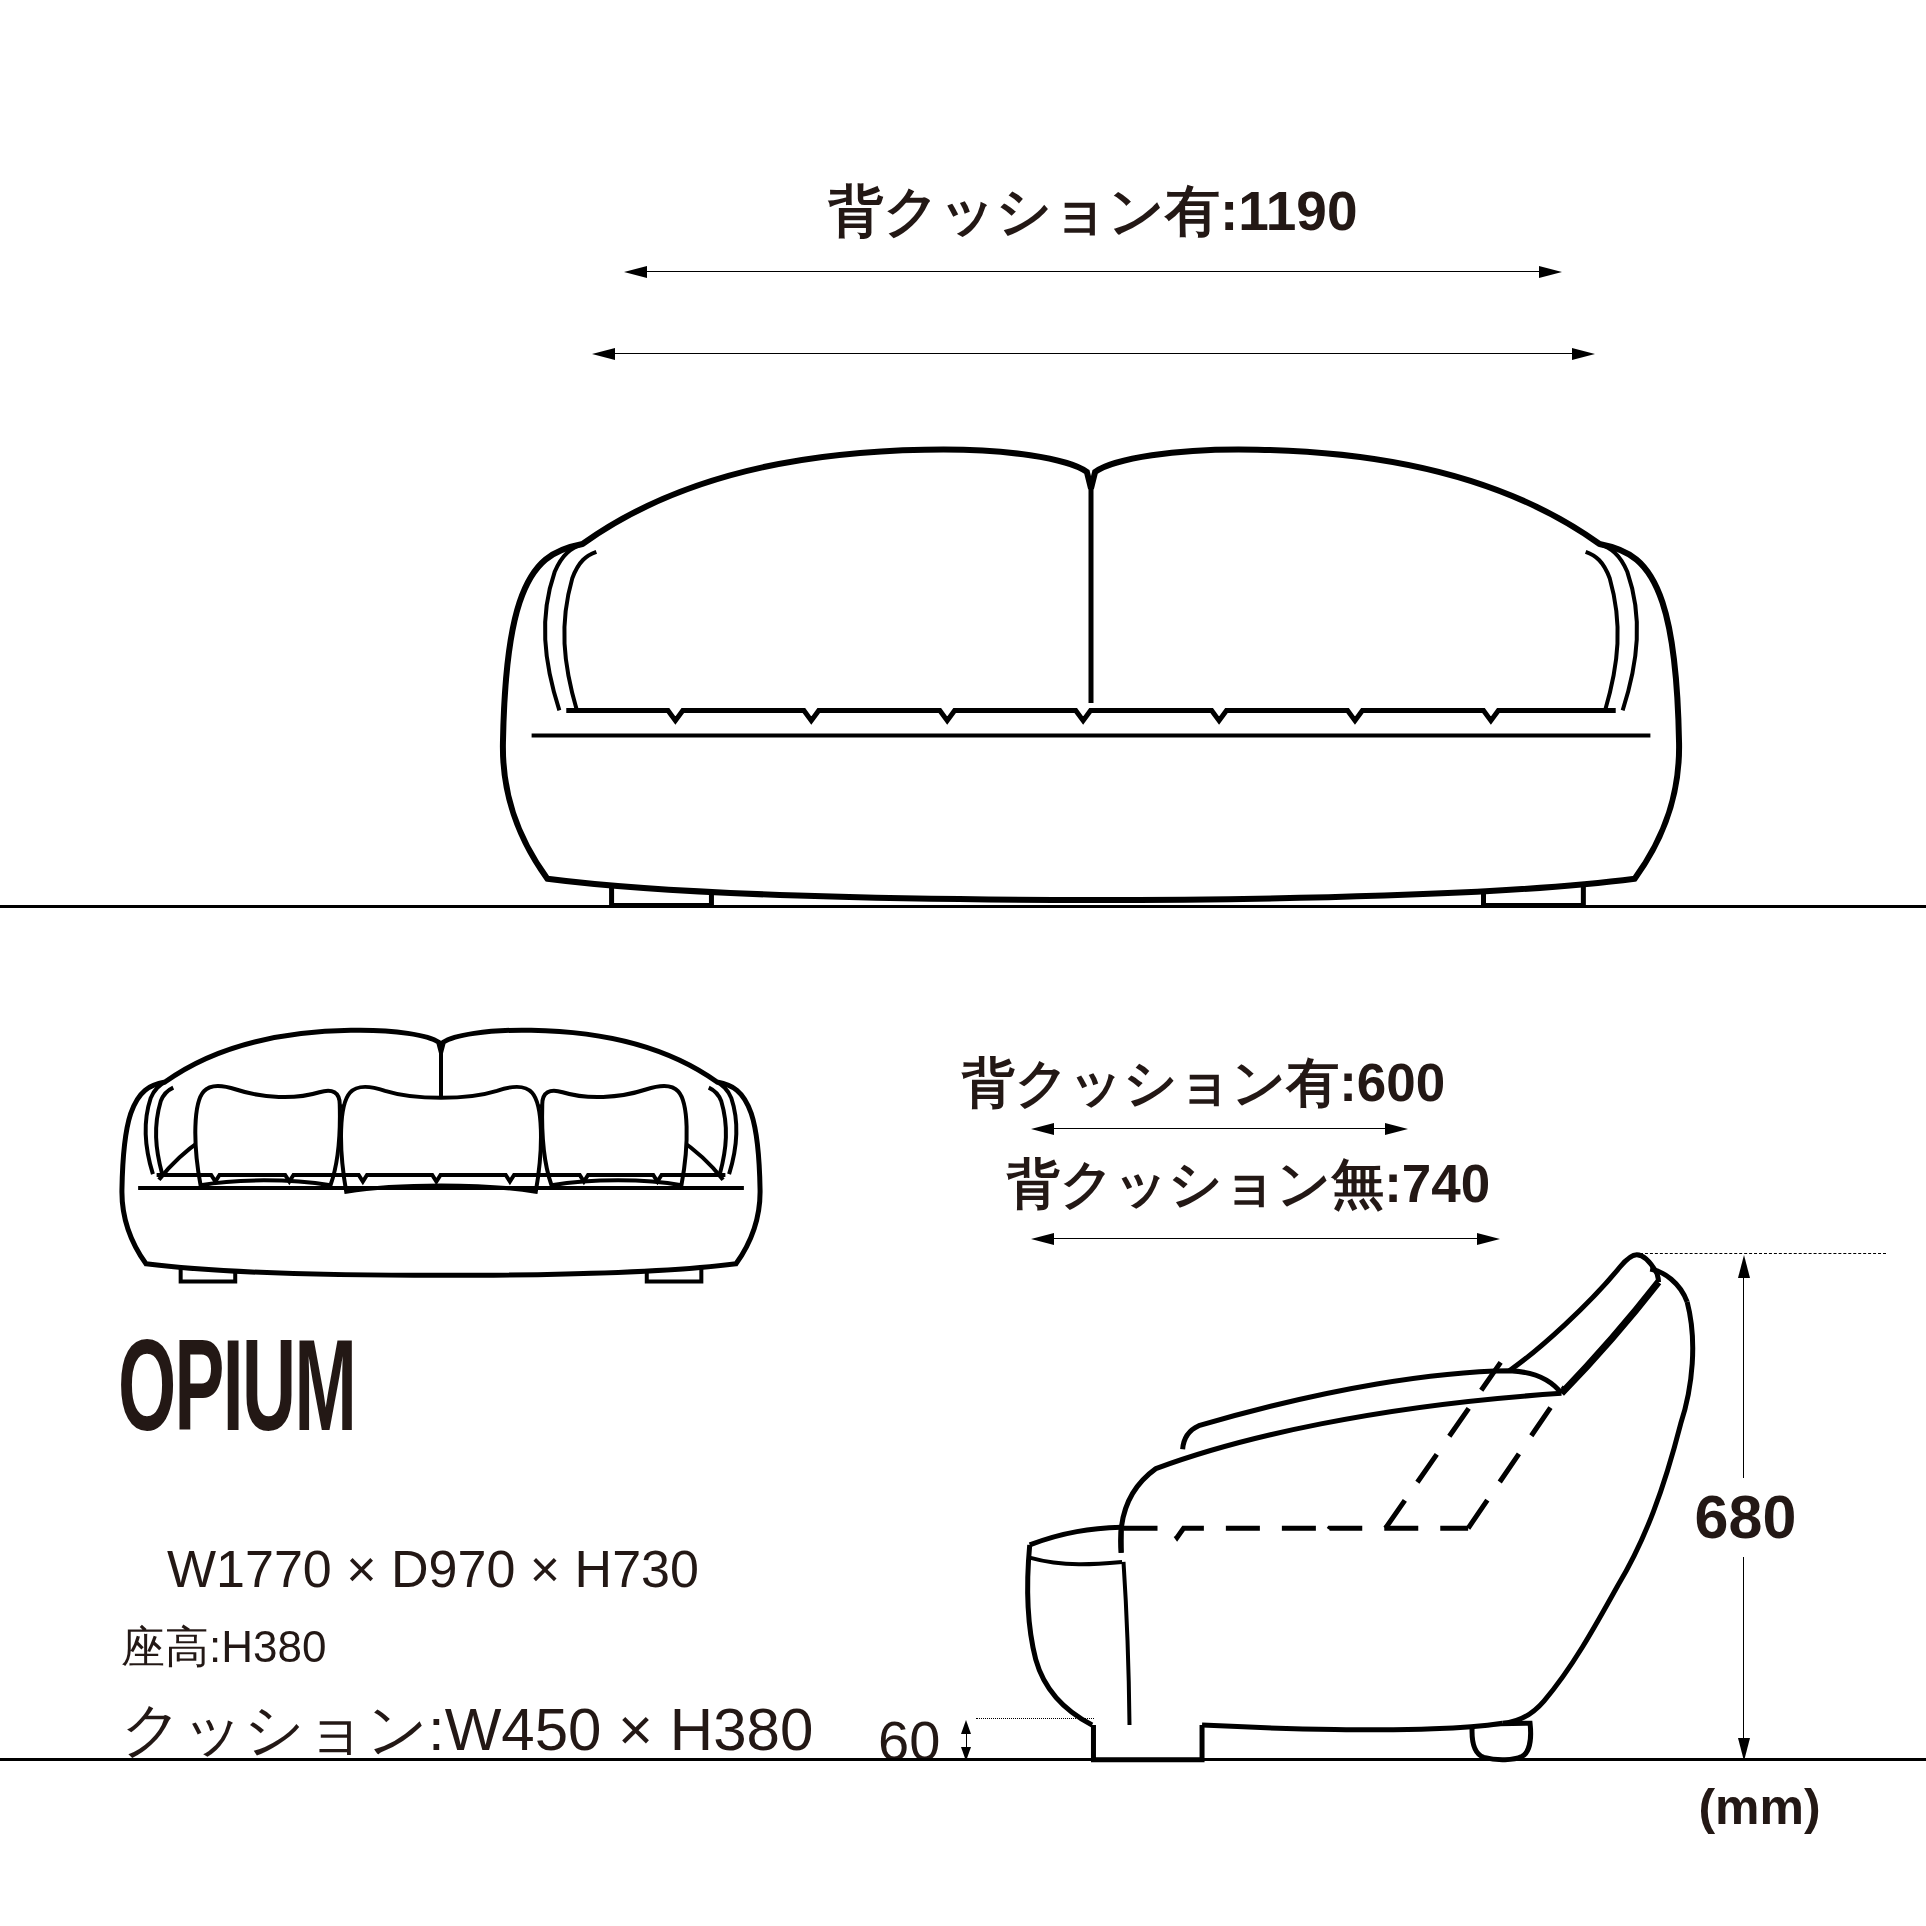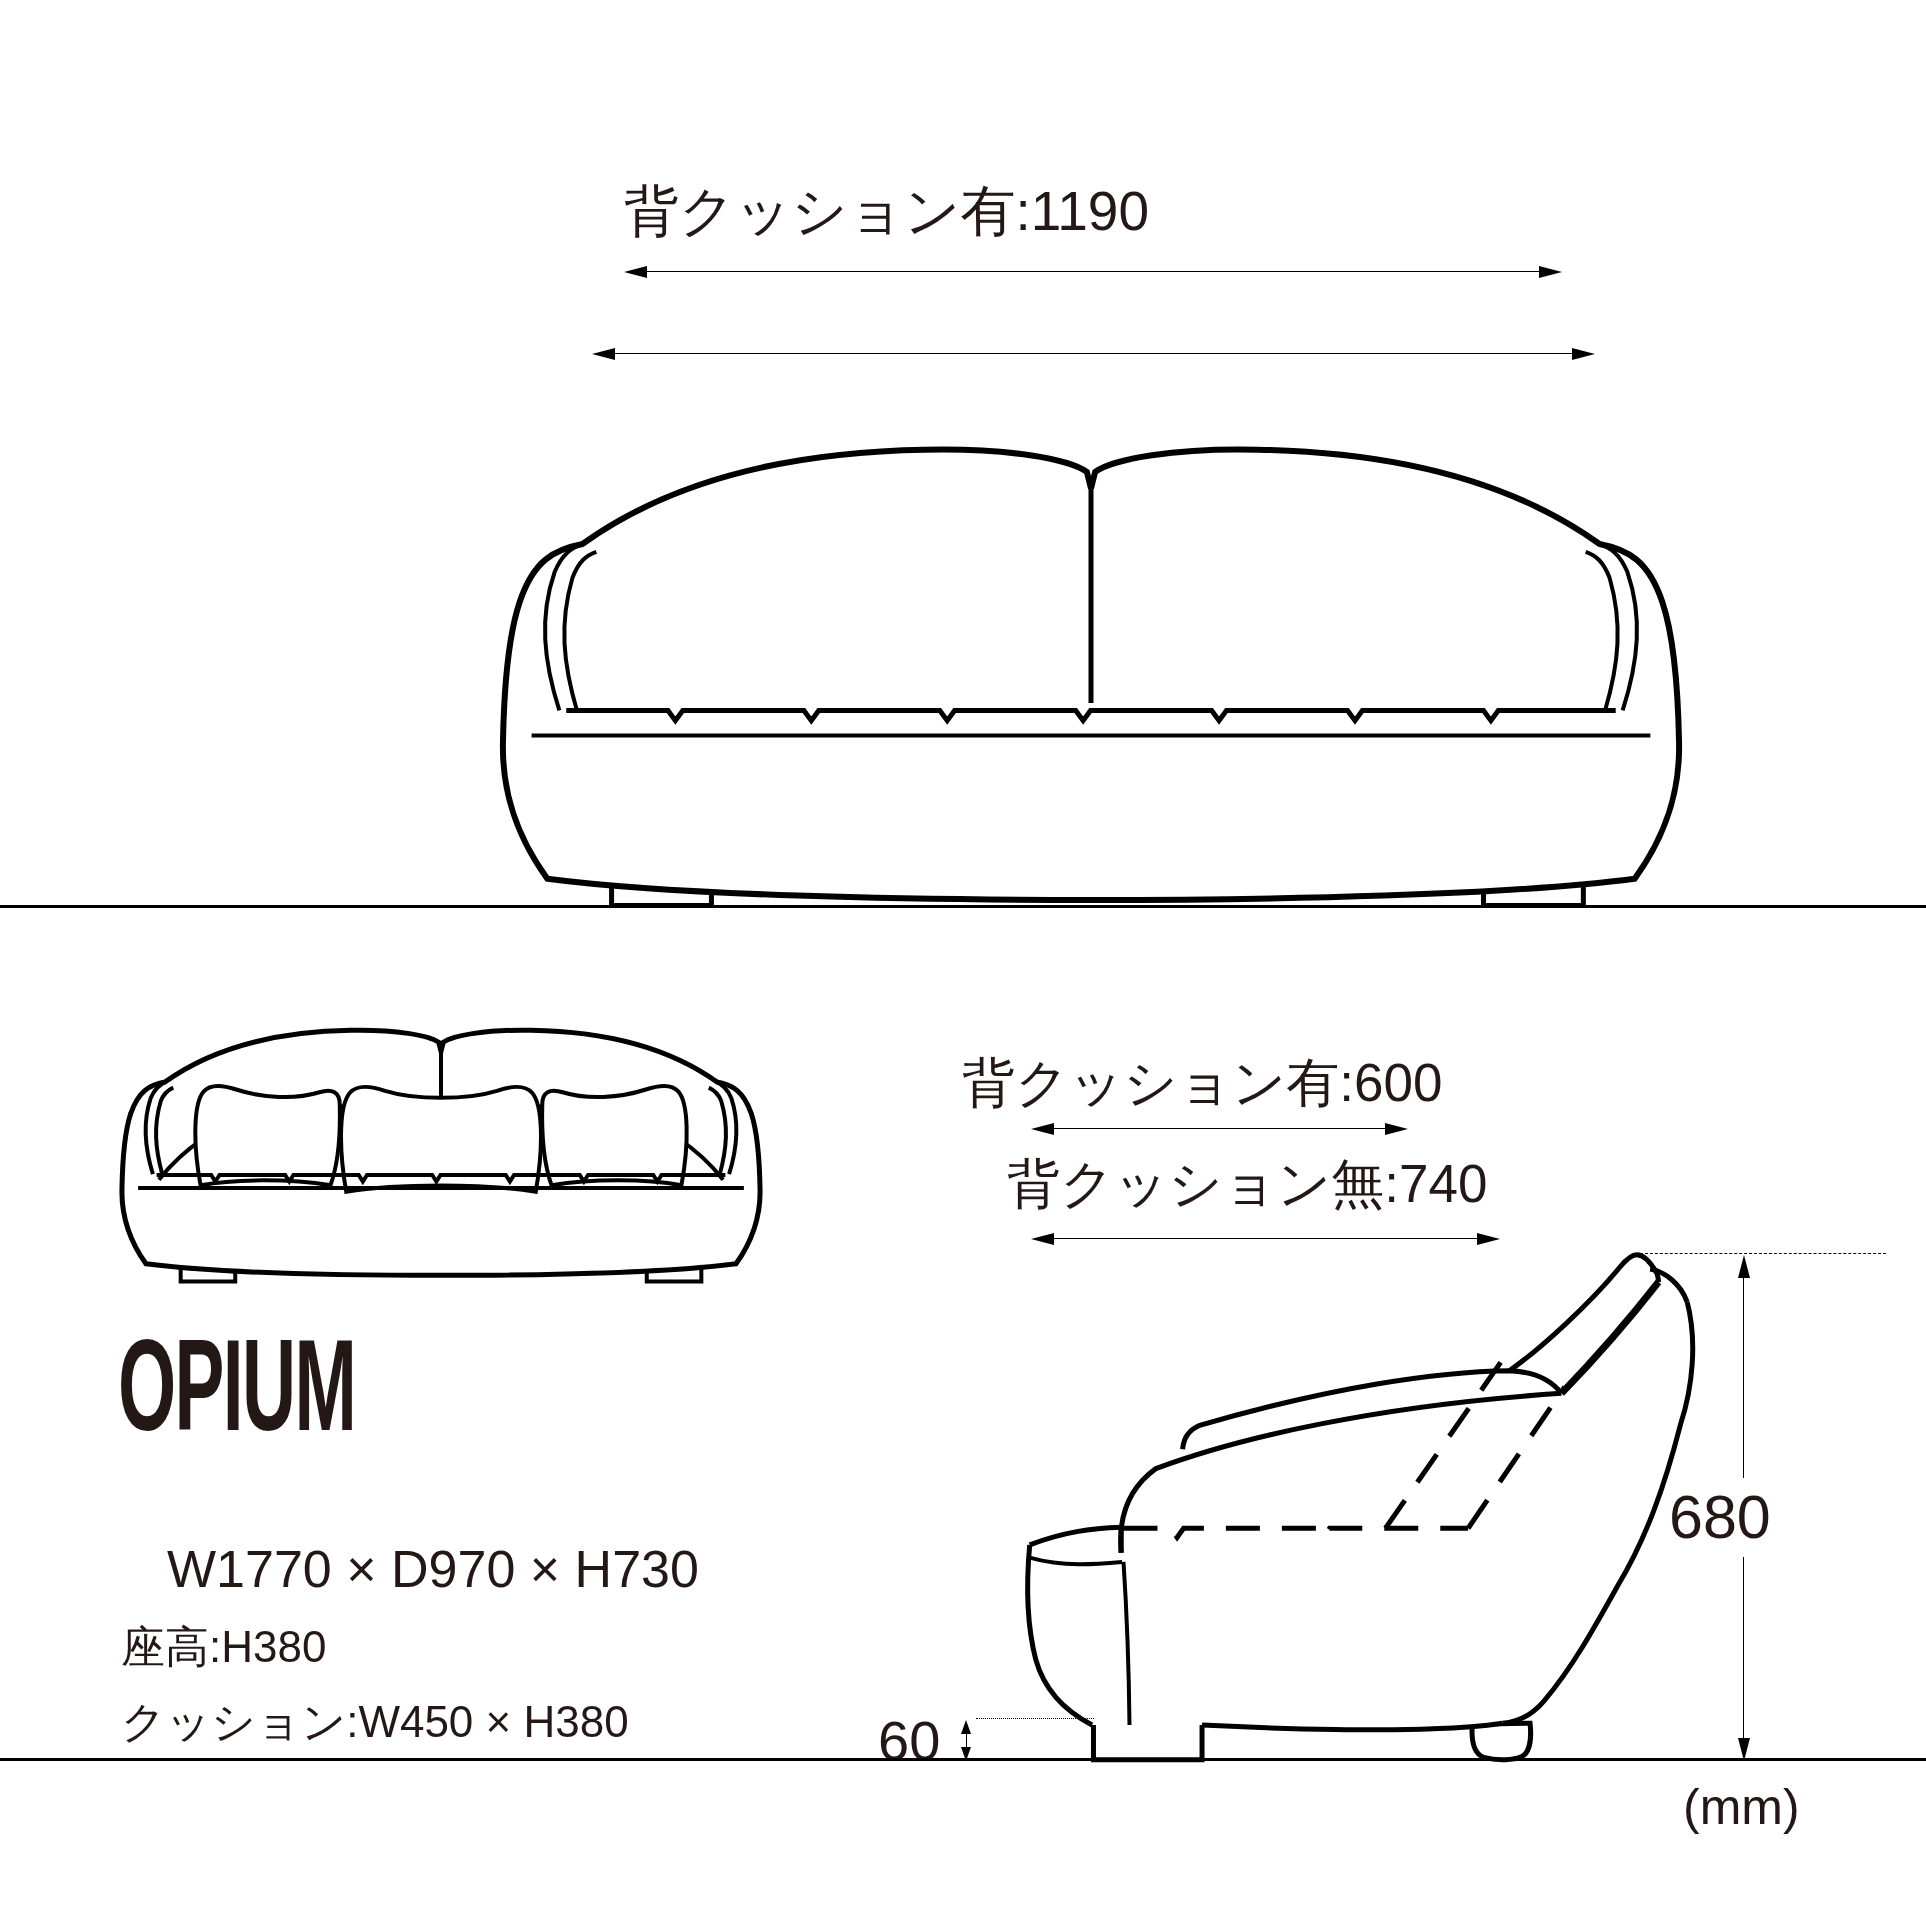--- a/index.html
+++ b/index.html
@@ -1,19 +1,19 @@
 <!DOCTYPE html>
 <html style="font-size:7.4px"><head>
 <meta charset="utf-8">
 <style>
   html,body{margin:0;padding:0;background:#fff;}
   #canvas{position:relative;width:1926px;height:1926px;background:#fff;overflow:hidden;
           font-family:"Liberation Sans",sans-serif;color:#231815;}
   .t{position:absolute;line-height:1;white-space:nowrap;color:#231815;}
-  .ctr{text-align:left;}
+  .ctr{text-align:center;font-weight:bold;}
   .rgt{text-align:left;}
   
   .harrow{position:absolute;height:0;}
   .harrow .ln{position:absolute;left:19.4px;right:19.4px;top:-0.9px;border-top:1.8px solid #000;}
   .harrow .hl{position:absolute;left:0;top:-6.5px;width:0;height:0;border-style:solid;
               border-width:6.5px 23px 6.5px 0;border-color:transparent #000 transparent transparent;}
   .harrow .hr{position:absolute;right:0;top:-6.5px;width:0;height:0;border-style:solid;
               border-width:6.5px 0 6.5px 23px;border-color:transparent transparent transparent #000;}
   .vhead{position:absolute;width:0;height:0;border-style:solid;}
   .vseg{position:absolute;border-left:1.8px solid #000;}
@@ -102,21 +102,21 @@
       <path stroke-width="4" d="M 90,320 L 208,320 L 217,334 L 226,320 L 368,320 L 377,334 L 386,320
         L 527,320 L 536,334 L 545,320 L 686,320 L 695,334 L 704,320 L 845,320 L 854,334 L 863,320
         L 1005,320 L 1014,334 L 1023,320 L 1164,320 L 1173,334 L 1182,320 L 1320,320"></path>
       <path stroke-width="4" d="M 50,348 L 1360,348"></path>
     </g>
   </svg>
 
   <div class="t" style="left:118px;top:1321px;font-size:129px;font-weight:bold;transform:scaleX(0.58);transform-origin:left top;letter-spacing:-2.8px;">OPIUM</div>
   <div class="t" style="left:120px;top:1543px;font-size:52px;margin-left:47px;">W1770 × D970 × H730</div>
   <div class="t" style="left:121px;top:1625px;font-size:44px;">座高:H380</div>
-  <div class="t" style="left:121px;top:1700px;font-size:44px;">クッション:W450 × H380</div>
+  <div class="t" style="left:121px;top:1700px;font-size:60px;">クッション:W450 × H380</div>
 
   <div class="t ctr" style="left:962px;top:1056px;width:458px;font-size:53px;">背クッション有:600</div>
 
   <div class="harrow" style="left:1031px;top:1129px;width:377px;">
     <div class="hl"></div>
     <div class="ln"></div>
     <div class="hr"></div>
   </div>
 
   <div class="t ctr" style="left:1007px;top:1157px;width:458px;font-size:53px;">背クッション無:740</div>

